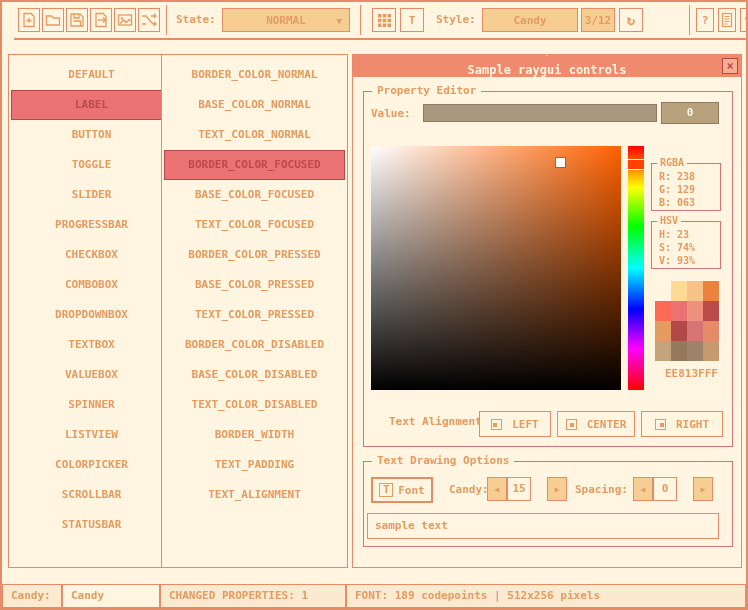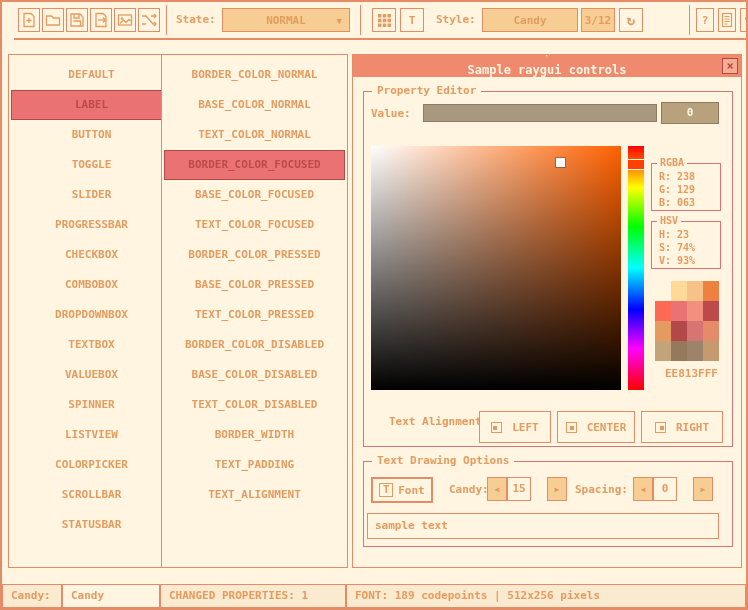--- a/index.html
+++ b/index.html
@@ -48,21 +48,21 @@
   .picker{position:absolute;left:18px;top:91px;width:250px;height:244px;
           background:linear-gradient(to top,#000,rgba(0,0,0,0)),linear-gradient(to right,#fff,var(--picker_hue));}
   .picker-cursor{position:absolute;left:calc(76% - 5px);top:calc(7% - 5px);width:9px;height:9px;
                  background:#fff;box-shadow:0 0 0 1px rgba(0,0,0,.25);}
   .huebar{position:absolute;left:275px;top:91px;width:16px;height:244px;
           background:linear-gradient(to bottom,#f00 0%,#ff0 17%,#0f0 33%,#0ff 50%,#00f 67%,#f0f 83%,#f00 100%);}
   .hue-cursor{position:absolute;left:-1px;width:18px;top:13px;height:11px;background:#FF4000;border:1px solid #FFF5E1;}
   .palette{position:absolute;left:302px;top:226px;width:64px;height:80px;display:grid;
            grid-template-columns:repeat(4,1fr);grid-template-rows:repeat(4,1fr);}
   .hexlabel{position:absolute;left:300px;top:312px;margin-left:12px;}
-  .align-btn{position:absolute;top:356px;height:32px;border:1px solid var(--border);background:var(--background);
+  .align-btn{position:absolute;top:356px;height:26px;border:1px solid var(--border);background:var(--background);
              display:flex;align-items:center;justify-content:center;gap:10px;}
   .align-ic{width:11px;height:11px;border:1px solid currentColor;position:relative;display:inline-block;flex:none;}
   .align-ic i{position:absolute;top:3px;width:4px;height:4px;background:currentColor;}
   .align-ic.l i{left:1px}.align-ic.c i{left:3px}.align-ic.r i{right:1px}
   .fontbtn{position:absolute;left:18px;top:422px;width:62px;height:26px;border:2px solid var(--border);
            display:flex;align-items:center;justify-content:center;gap:5px;}
   .fontbtn .tic{width:14px;height:14px;border:1px solid currentColor;line-height:12px;text-align:center;display:inline-block;flex:none;}
   .spinbtn{position:absolute;top:422px;width:20px;height:24px;border:1px solid var(--border);background:var(--base);
            display:flex;align-items:center;justify-content:center;font-size:8px;}
   .spinval{position:absolute;top:422px;width:24px;height:24px;border:1px solid var(--border);

